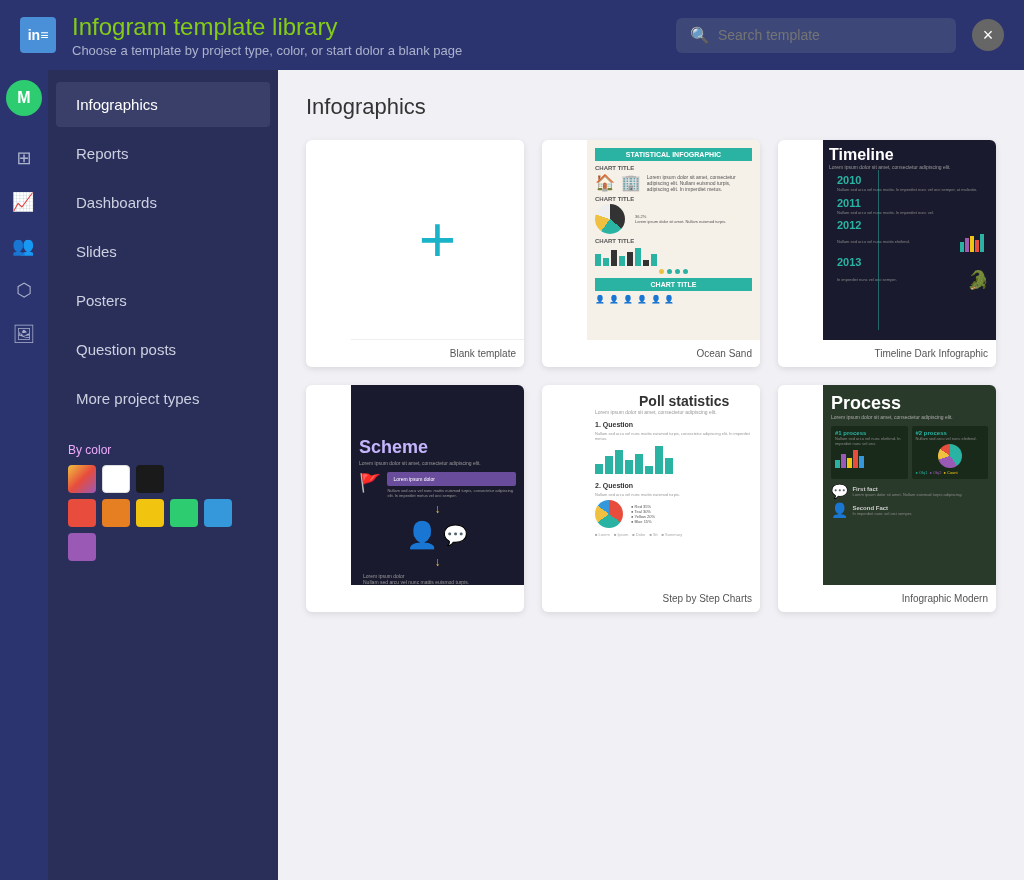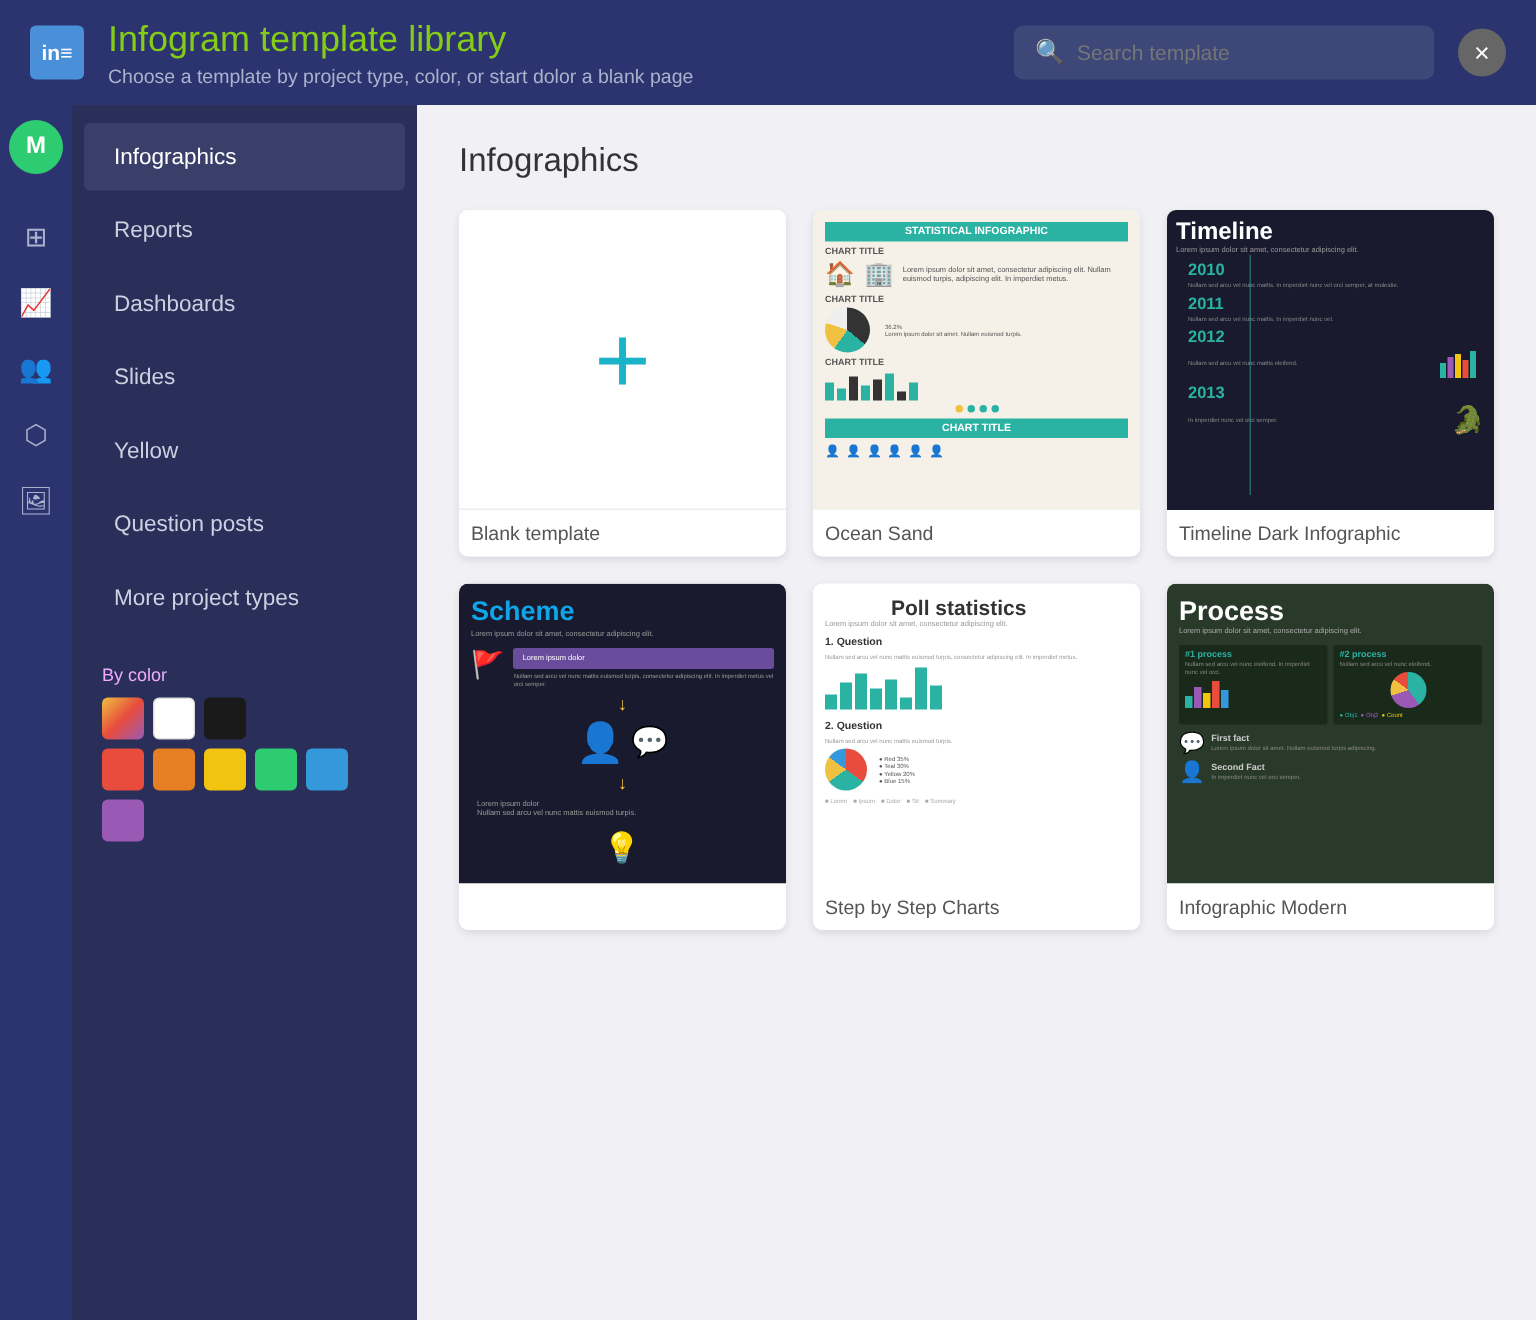--- a/index.html
+++ b/index.html
@@ -102,29 +102,30 @@
       grid-template-columns: repeat(3, 1fr);
       gap: 18px;
     }
     .template-card {
       background: white;
       border-radius: 6px;
       overflow: hidden;
       cursor: pointer;
       box-shadow: 0 2px 6px rgba(0,0,0,0.1);
       transition: transform 0.1s;
+      padding-left: 45px;
     }
     .template-thumb {
       width: 100%; height: 200px;
       overflow: hidden; position: relative;
     }
     .template-label {
-      text-align: left;
+      text-align: right;
       padding: 8px;
-      font-size: 13px;
+      font-size: 10px;
       color: #555;
       background: white;
     }
 
     
     .blank-card .template-thumb {
       display: flex; align-items: center; justify-content: center;
       background: white; border-bottom: 1px solid #eee;
     }
     .plus-icon { color: #1ab3c8; font-size: 64px; font-weight: 300; line-height: 1; }
@@ -145,21 +146,21 @@
     
     .timeline-dark { background: #1a1a2e; height: 200px; padding: 6px; color: white; position: relative; overflow: hidden; }
     .td-title { font-size: 16px; font-weight: bold; color: white; }
     .td-sub { font-size: 5px; color: #999; }
     .td-year { font-size: 11px; color: #2ab3a3; font-weight: bold; margin: 4px 0 1px; }
     .td-text-block { font-size: 4px; color: #888; line-height: 1.4; }
     .td-line { position: absolute; left: 55px; top: 30px; bottom: 10px; width: 1px; background: #2ab3a3; opacity: 0.5; }
 
     
     .flow-dark { background: #1a1a2e; height: 200px; padding: 8px; color: white; }
-    .fd-title { font-size: 18px; font-weight: bold; color: #0ea5e9; margin-bottom: 2px; }
+    .fd-title { font-size: 18px; font-weight: bold; color: #c4b5fd; margin-bottom: 2px; margin-top: 44px; }
     .fd-sub { font-size: 5px; color: #999; }
     .fd-body { margin-top: 6px; display: flex; flex-direction: column; gap: 4px; }
     .fd-box { background: #6a4c9c; padding: 4px 6px; font-size: 5px; color: white; border-radius: 2px; }
     .fd-arrow { color: #f0c040; font-size: 12px; text-align: center; }
 
     
     .poll-stats { background: white; height: 200px; padding: 8px; }
     .ps-title { font-size: 14px; font-weight: bold; color: #333; margin-left: 44px; }
     .ps-sub { font-size: 5px; color: #999; margin-bottom: 6px; }
     .ps-q { font-size: 7px; font-weight: bold; color: #333; margin-bottom: 3px; }
@@ -211,21 +212,21 @@
     <div class="sidebar-icon">👥</div>
     <div class="sidebar-icon">⬡</div>
     <div class="sidebar-icon">🖼</div>
   </div>
 
   <div class="category-sidebar">
     <div class="category-item active">Infographics</div>
     <div class="category-item">Reports</div>
     <div class="category-item">Dashboards</div>
     <div class="category-item">Slides</div>
-    <div class="category-item">Yellow</div>
+    <div class="category-item">Posters</div>
     <div class="category-item">Question posts</div>
     <div class="category-item">More project types</div>
 
     <div class="color-section">
       <div class="color-label">By color</div>
       <div class="color-row">
         <div class="color-swatch" style="background: linear-gradient(135deg, #f0c040, #e74c3c, #9b59b6);"></div>
         <div class="color-swatch" style="background:#ffffff; border:1px solid #ddd;"></div>
         <div class="color-swatch" style="background:#1a1a1a;"></div>
       </div>

